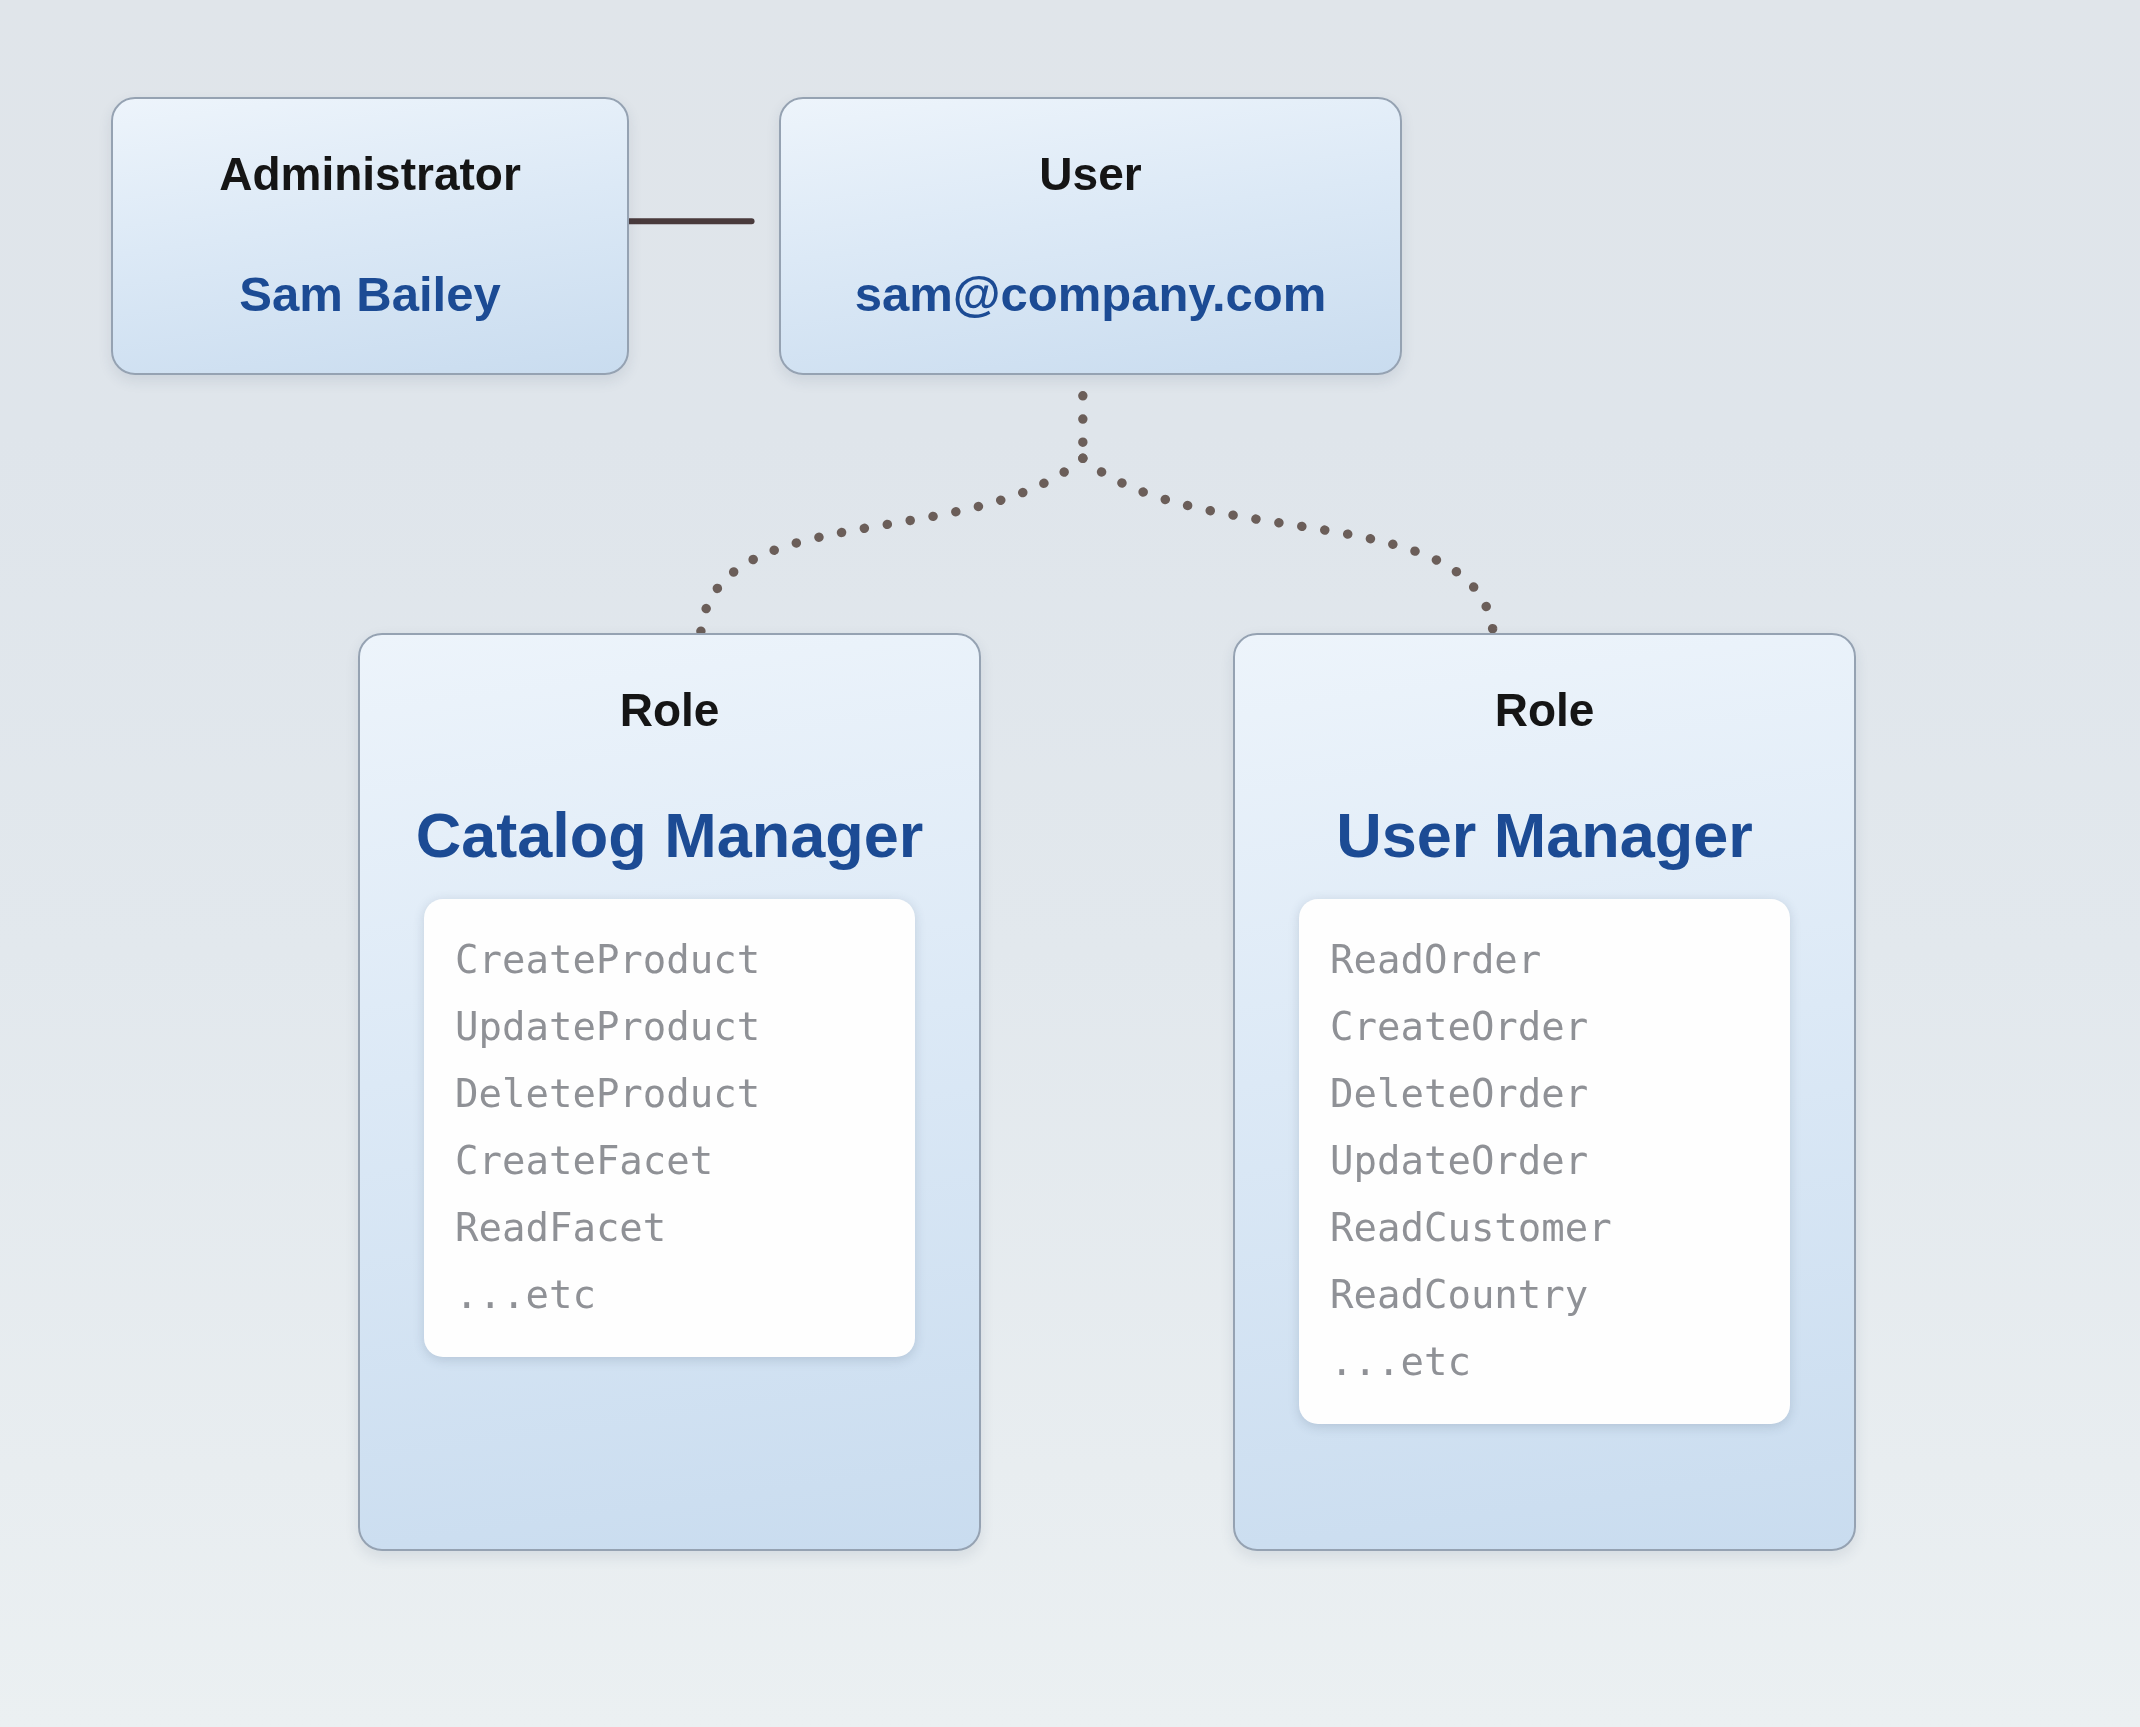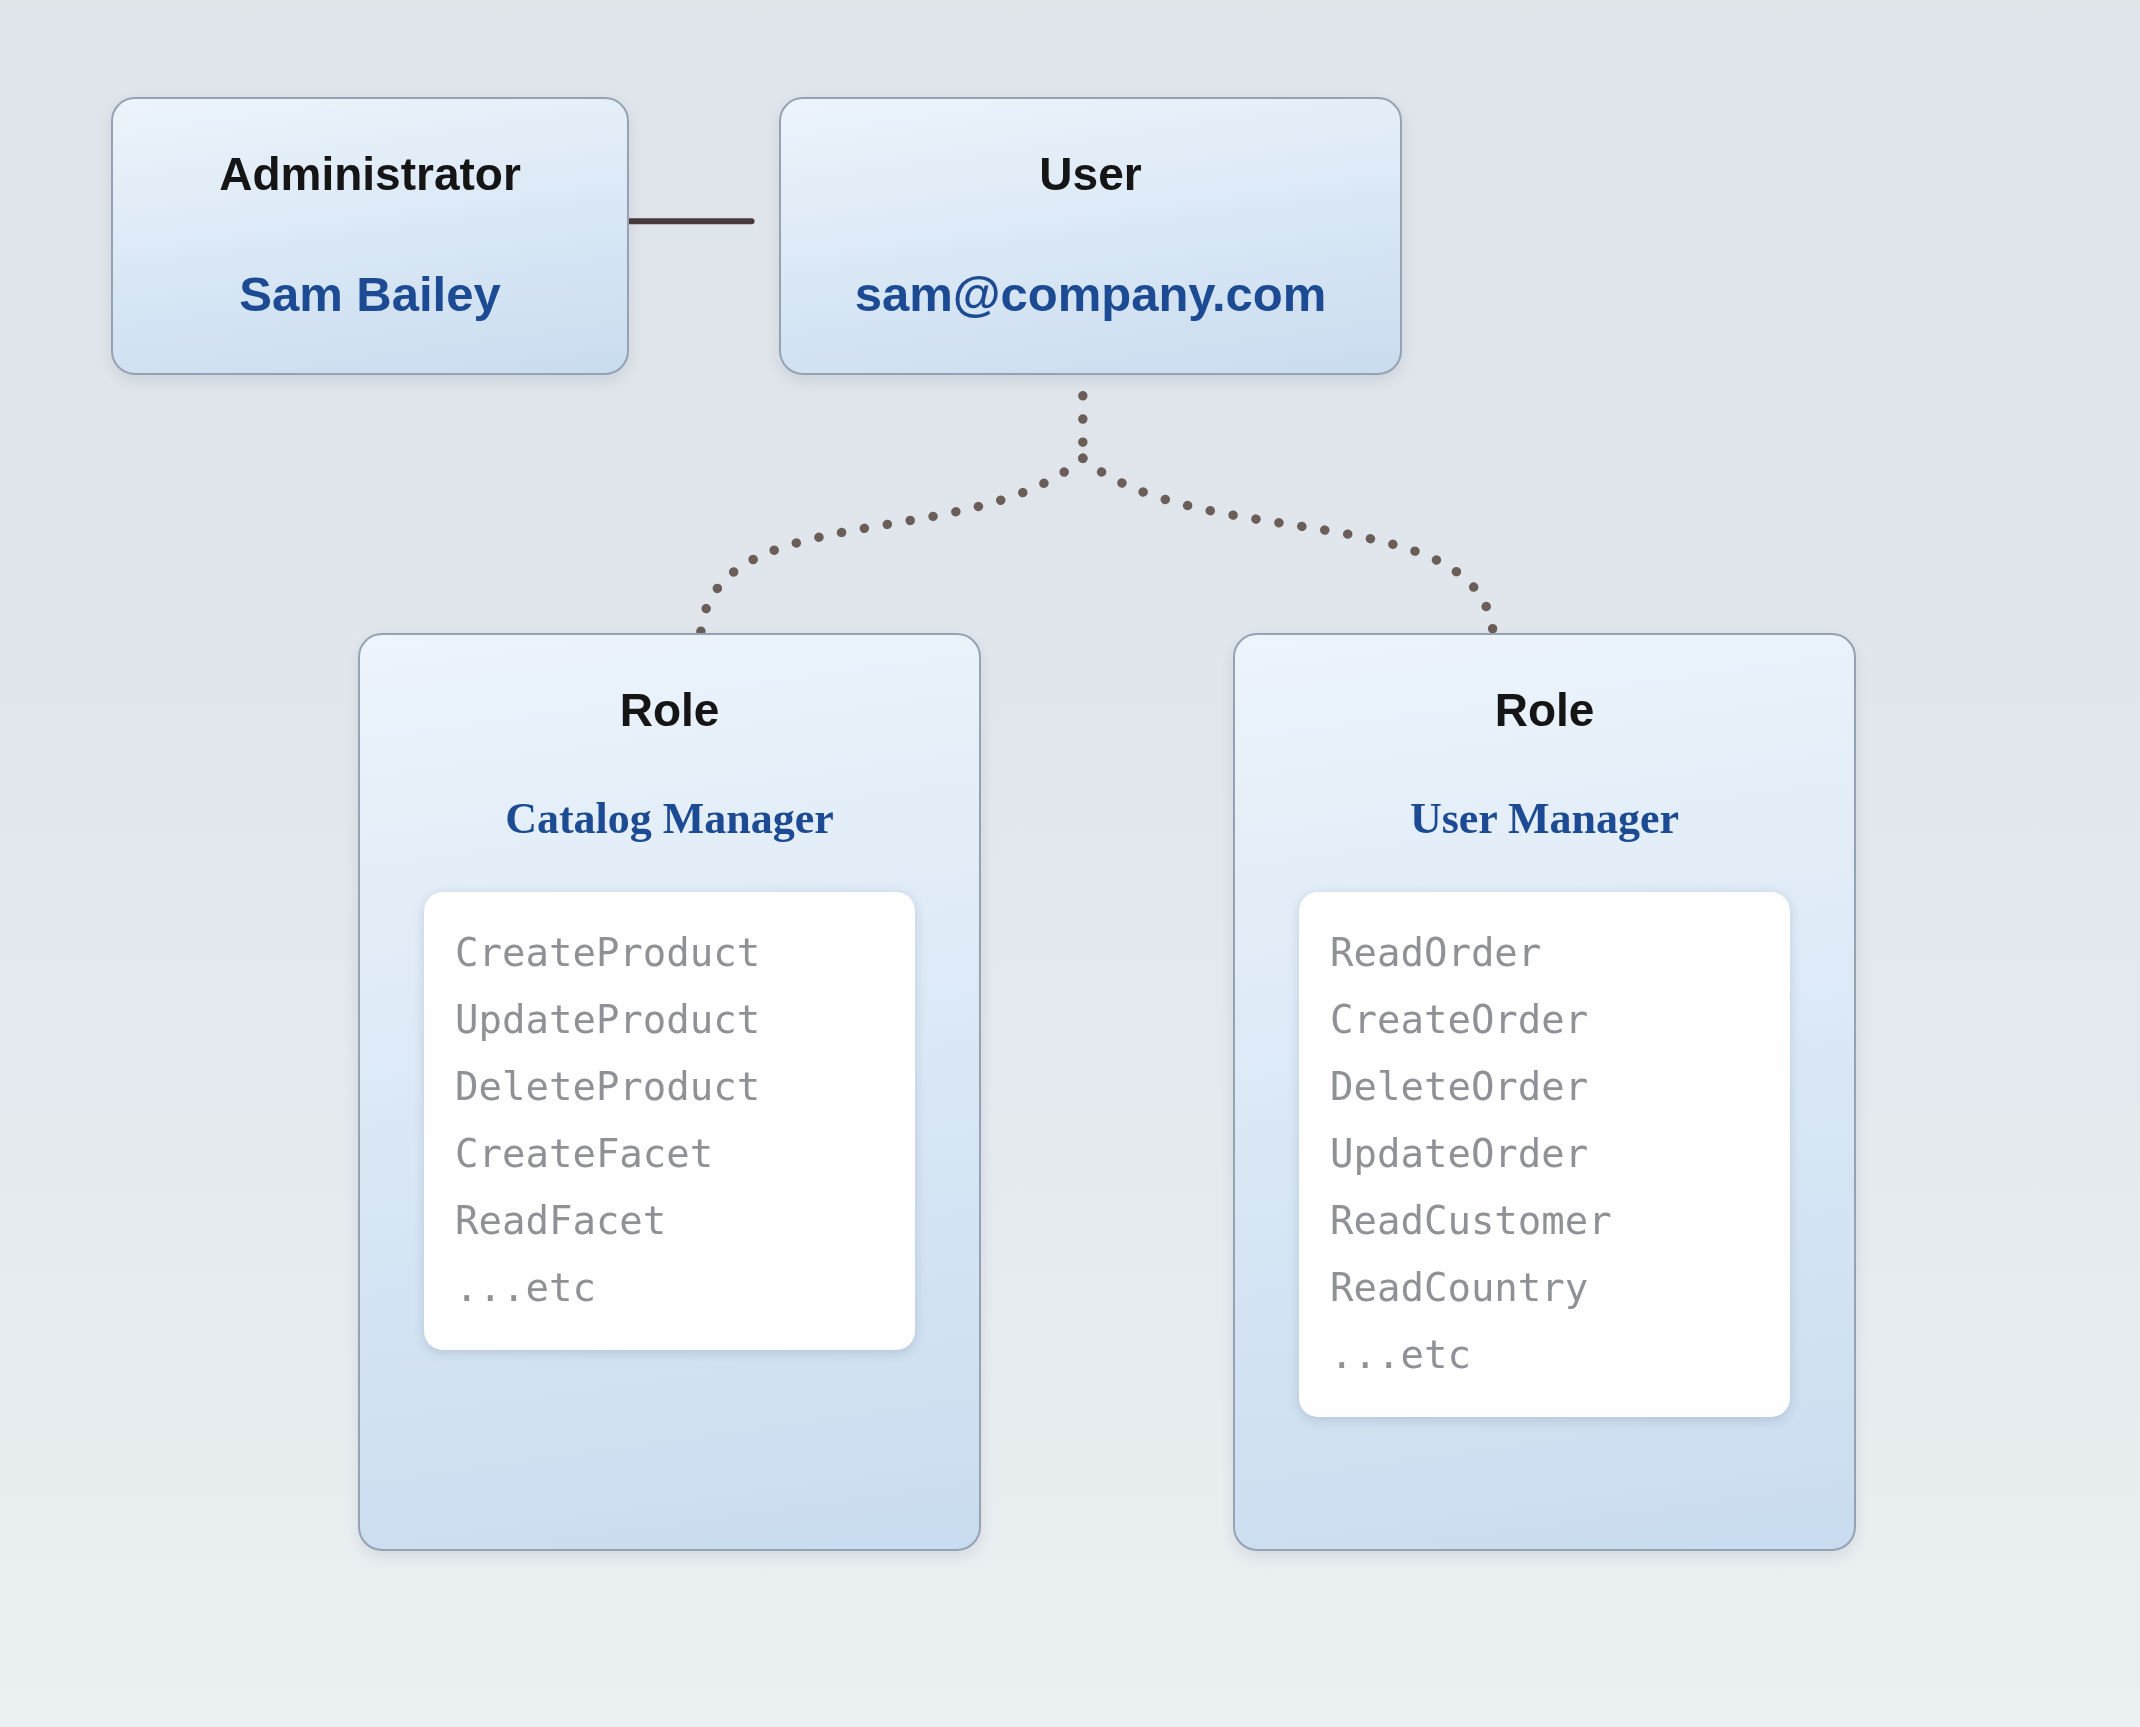--- a/index.html
+++ b/index.html
@@ -26,26 +26,26 @@
     font-size:46px;line-height:51px;
     font-weight:bold;color:#151515;
   }
   .node-subtitle{
     margin-top:68px;
     font-size:49px;line-height:53px;
     font-weight:bold;color:var(--accent,#1c4b94);
   }
   .role-node{top:633px;width:623px;height:918px;}
   .role-name{
-    margin-top:55px;
-    font-size:44px;line-height:55px;
-    font-weight:bold;color:var(--accent,#1c4b94);font-family:Liberation Serif, serif;
+    margin-top:72px;
+    font-size:63px;line-height:55px;
+    font-weight:bold;color:var(--accent,#1c4b94);
   }
   .perm-box{
-    margin:46px auto 0;
+    margin:36px auto 0;
     width:491px;
     box-sizing:border-box;
     background:#fefefe;
     border-radius:19px;
     box-shadow:0 2.6px 10.3px rgba(50,70,100,.18);
     text-align:left;
     padding:27px 8.6px 29px 31px;
     font-family:"DejaVu Sans Mono",monospace;
     font-size:39px;
     line-height:67px;

